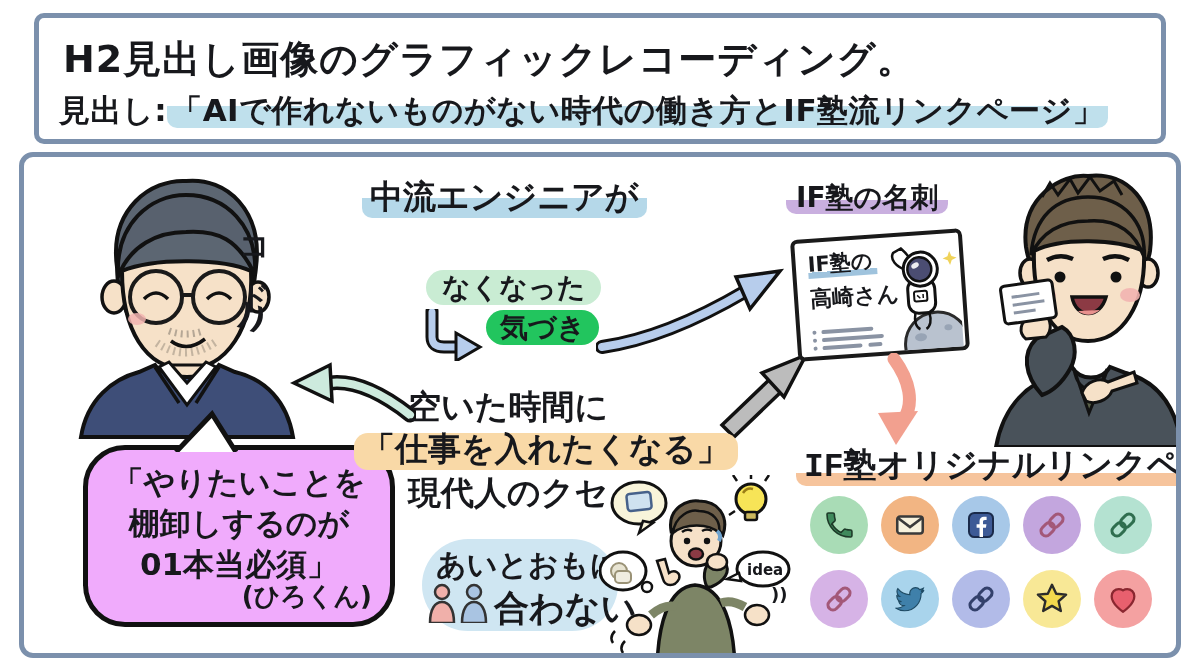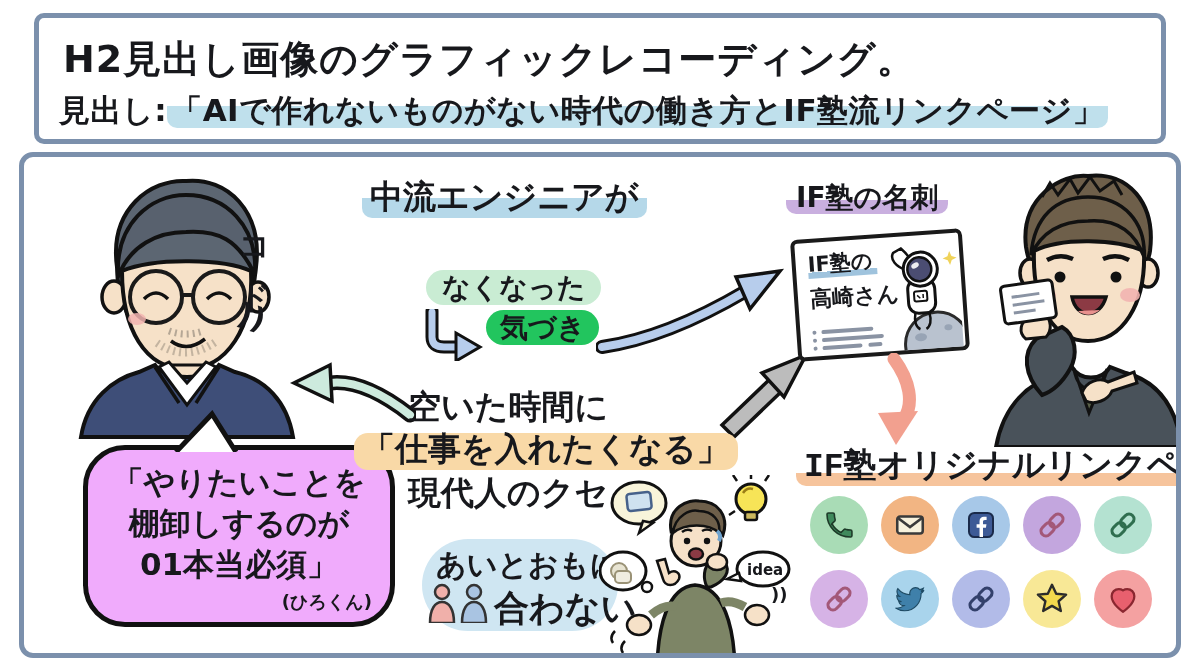--- a/index.html
+++ b/index.html
@@ -36,21 +36,21 @@
   .fs34 { font-size:33px;font-family:Liberation Mono, monospace; }
   .fs36 { font-size:28px; }
 
   
   .speech-bubble {
     position:absolute; left:35px; top:288px; width:312px; height:182px;
     background:#f0abfc; border:5px solid #111; border-radius:42px;
     text-align:center; padding-top:12px;margin-left:24px;
   }
   .speech-bubble .ln { font-size:31px; line-height:1.32; }
-  .speech-bubble .attr { position:absolute; right:18px; bottom:8px; font-size:18px; }
+  .speech-bubble .attr { position:absolute; right:18px; bottom:8px; font-size:26px; }
   .bubble-tail { position:absolute; left:150px; top:253px; width:72px; height:42px; z-index:3; }
 
   
   .name-vert {
     position:absolute; left:210px; top:62px; font-size:31px;
     writing-mode:vertical-rl; text-orientation:upright; letter-spacing:6px;
   }
   .laugh-marks-left { position:absolute; left:214px; top:142px; font-size:30px; transform:rotate(18deg); }
 
   

